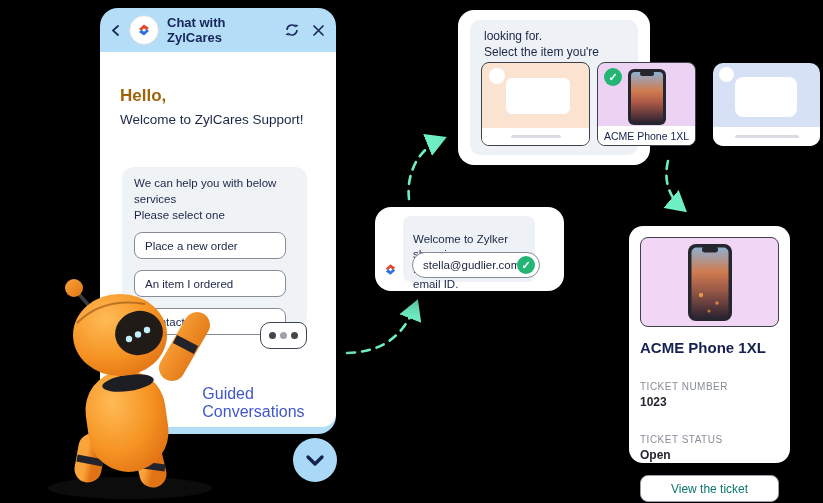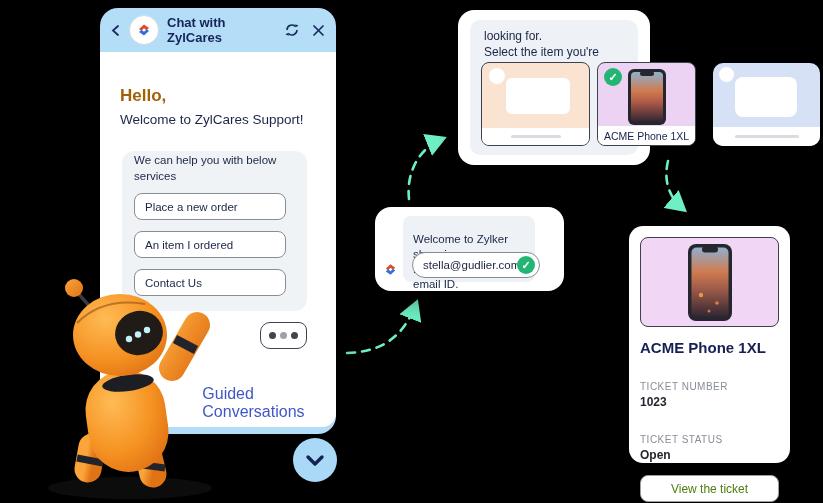--- a/index.html
+++ b/index.html
@@ -15,22 +15,22 @@
     background:#b4ddf8; border-radius:18px; padding-bottom:7px; z-index:20;
     box-shadow:0 12px 28px rgba(0,0,0,.45); display:flex; flex-direction:column; }
   .chat-header { height:44px; display:flex; align-items:center; gap:8px; padding:0 11px 0 10px; flex:none; }
   .icon-btn { display:flex; align-items:center; justify-content:center; cursor:pointer; }
   .logo-circle { width:30px; height:30px; border-radius:50%; background:#fff; border:1px solid #d6dbe2;
     display:flex; align-items:center; justify-content:center; }
   .chat-title { font-size:13px; font-weight:bold; color:#16245a; flex:1; }
   .chat-body { flex:1; background:#fff; border-radius:0 0 14px 14px; position:relative; overflow:hidden; }
   .hello { position:absolute; left:20px; top:34px; font-size:17px; font-weight:bold; color:#a16207; }
   .welcome { position:absolute; left:20px; top:60px; font-size:13.5px; color:#1b2547; }
-  .services-card { position:absolute; left:22px; top:99px; width:185px; height:160px;
-    background:#f0f3f6; border-radius:12px; padding:1px 12px; }
+  .services-card { position:absolute; left:22px; top:115px; width:185px; height:160px;
+    background:#f0f3f6; border-radius:12px; padding:8px 12px; }
   .services-text { font-size:11.5px; line-height:16px; color:#1b2547; }
   .svc-btn { display:block; width:152px; height:27px; margin:11px 0 0 0; background:#fff;
     border:1.2px solid #878d97; border-radius:8px; font-size:11.5px; color:#1b2547;
     text-align:left; padding:0 0 0 10px; font-family:"Liberation Sans",sans-serif; cursor:pointer; }
   .svc-btn:first-of-type { margin-top:9px; }
   .typing-bubble { position:absolute; left:160px; top:270px; width:47px; height:27px;
     background:#fff; border:1.5px solid #3f4550; border-radius:10px 8px 10px 10px;
     display:flex; align-items:center; justify-content:center; gap:4px; }
   .dot { width:7px; height:7px; border-radius:50%; }
   .dot1,.dot3 { background:#44444c; } .dot2 { background:#a0a0a8; }
@@ -80,21 +80,21 @@
 
   
   .ticket-card { position:absolute; left:629px; top:226px; width:161px; height:237px;
     background:#fff; border-radius:14px; z-index:10; box-shadow:0 10px 22px rgba(0,0,0,.4); padding:11px; }
   .ticket-img { width:139px; height:90px; background:#f2d6f6; border:1.5px solid #3c414b;
     border-radius:8px; display:flex; align-items:center; justify-content:center; }
   .ticket-title { margin-top:12px; font-size:15px; font-weight:bold; color:#172052; }
   .ticket-label { margin-top:25px; font-size:10px; letter-spacing:.5px; color:#878c96; }
   .ticket-value { margin-top:3px; font-size:12px; font-weight:600; color:#26272e; }
   .ticket-btn { margin-top:13px; width:139px; height:27px; background:#fff; border:1.4px solid #9aa0aa;
-    border-radius:8px; font-size:12px; color:#4d7c0f; font-family:"Liberation Sans",sans-serif; cursor:pointer; }
+    border-radius:8px; font-size:12px; color:#0f766e; font-family:"Liberation Sans",sans-serif; cursor:pointer; }
 
   
   #robot { position:absolute; left:25px; top:255px; z-index:30; }
 </style>
 </head>
 <body>
 
 <div id="stage">
 
   <svg id="arrows" width="823" height="503">
@@ -136,20 +136,21 @@
           </svg>
       </span>
     </div>
 
     <div class="chat-body">
       <div class="hello">Hello,</div>
       <div class="welcome">Welcome to ZylCares Support!</div>
 
       <div class="services-card">
         <div class="services-text">We can help you with below services</div>
+        <div class="services-text">Please select one</div>
         <button class="svc-btn">Place a new order</button>
         <button class="svc-btn">An item I ordered</button>
         <button class="svc-btn">Contact Us</button>
       </div>
 
       <div class="typing-bubble">
         <span class="dot dot1"></span>
         <span class="dot dot2"></span>
         <span class="dot dot3"></span>
       </div>

